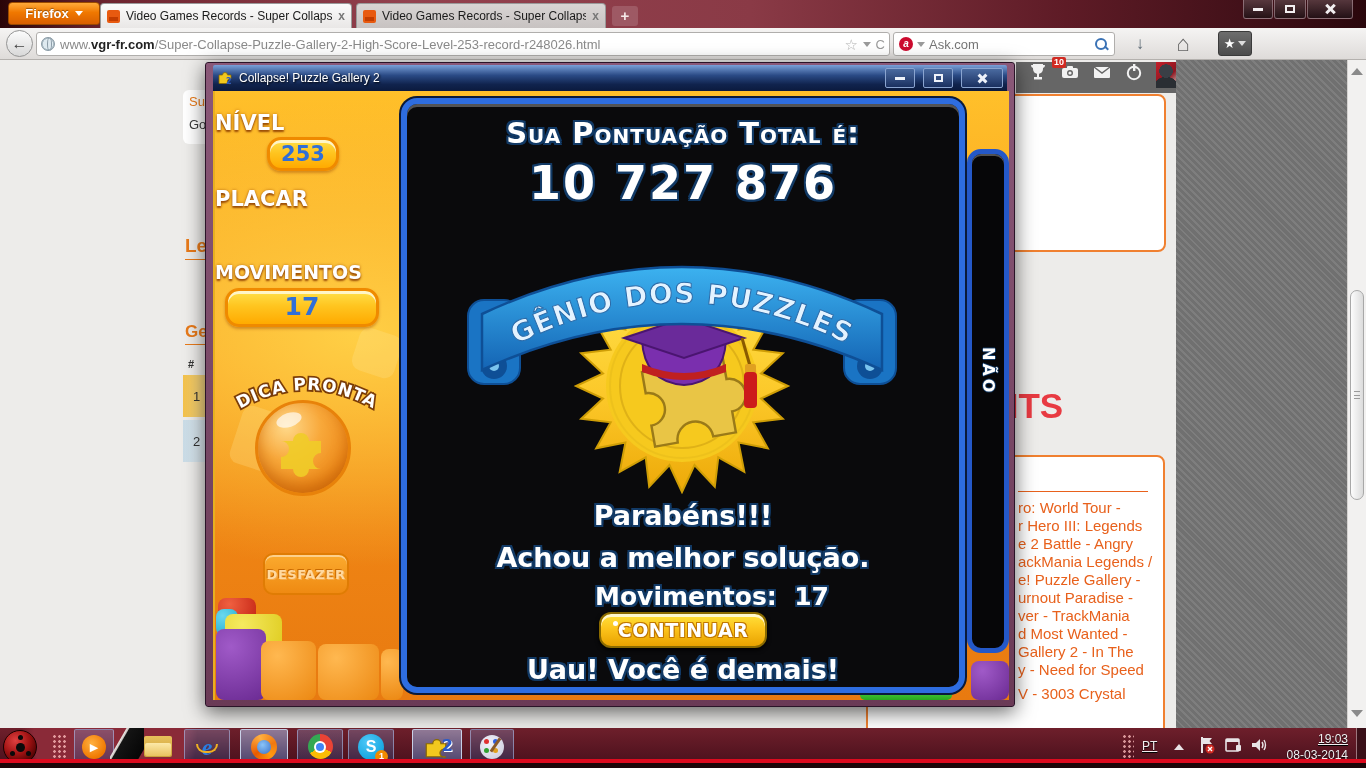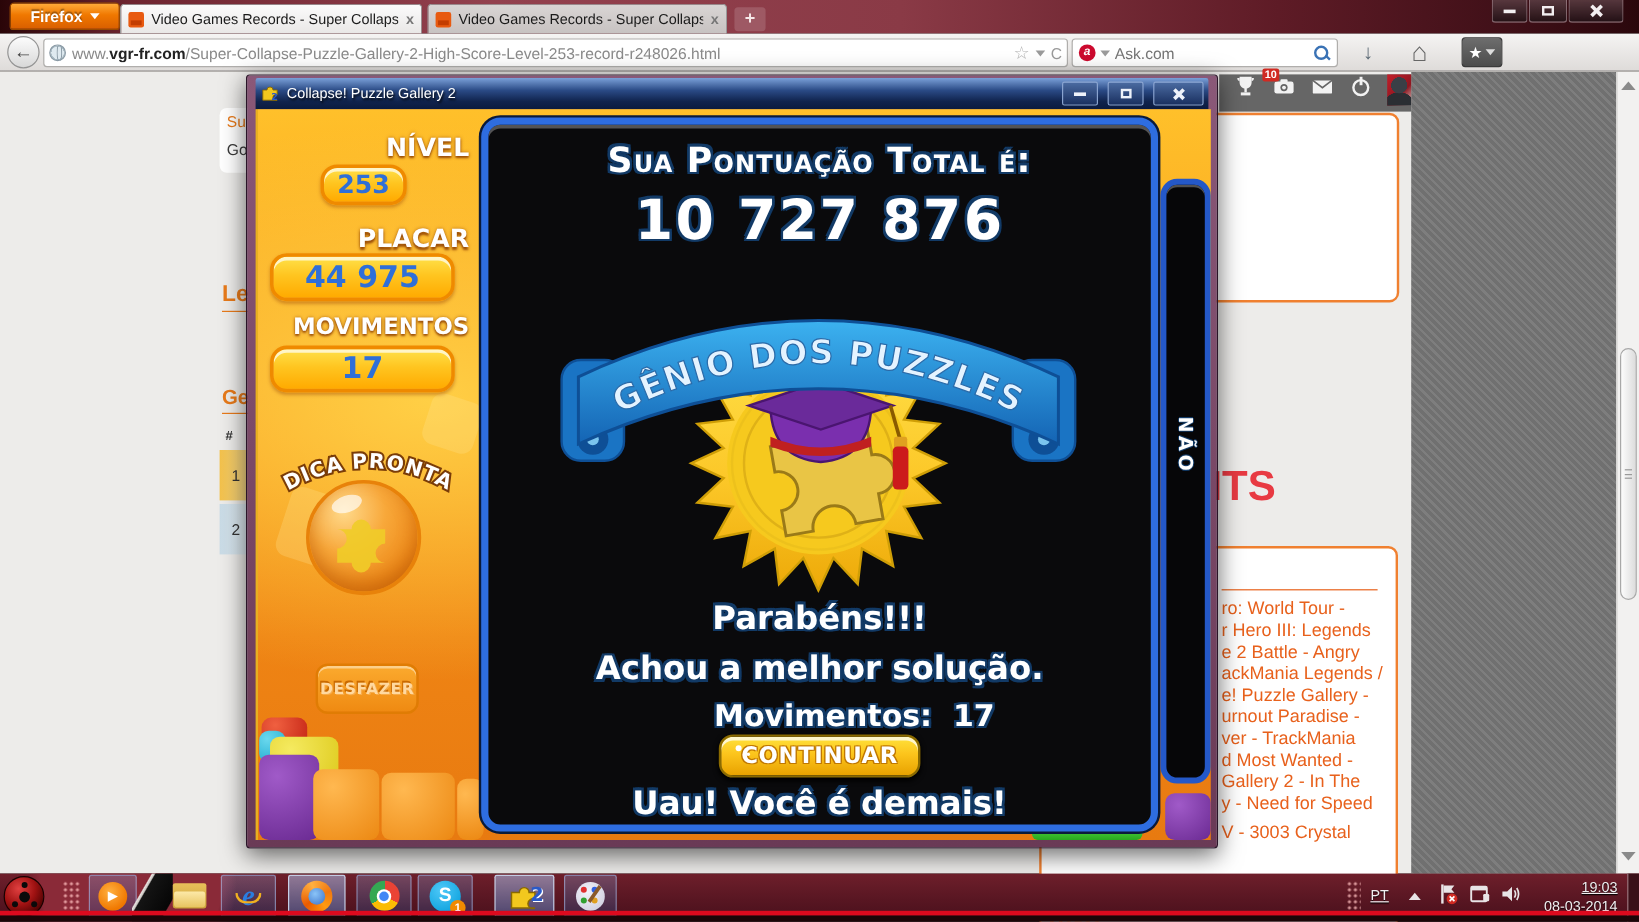--- a/index.html
+++ b/index.html
@@ -115,21 +115,21 @@
   .g-glyph-max { width:9px; height:8px; border:2px solid #eef2fa; }
   .g-glyph-x { position:relative; width:11px; height:11px; }
   .g-glyph-x::before,.g-glyph-x::after { content:""; position:absolute; left:4px; top:0; width:3px; height:11px; background:#eef2fa; }
   .g-glyph-x::before { transform:rotate(45deg); } .g-glyph-x::after { transform:rotate(-45deg); }
   #g-client { position:relative; width:796px; height:609px; border-left:2px solid #e8b020;
     background:radial-gradient(ellipse at 18% 40%, #ffcf45 0%, rgba(255,207,69,0) 45%),
                linear-gradient(180deg,#ffc02a 0%,#f89a1c 45%,#ef8414 72%,#e87a10 100%); overflow:hidden; }
   .bgcube { position:absolute; background:rgba(255,230,150,.25); border-radius:10px; transform:rotate(18deg); }
 
   
-  .hud-label { position:absolute; width:176px; text-align:right; color:#fff; font-family:"DejaVu Sans",sans-serif;
+  .hud-label { position:absolute; width:176px; text-align:left; color:#fff; font-family:"DejaVu Sans",sans-serif;
     font-weight:bold; text-shadow:0 2px 2px rgba(140,60,0,.85), 0 0 3px rgba(140,60,0,.6); }
   .pill { position:absolute; background:linear-gradient(180deg,#ffe14a 0%,#ffc520 45%,#ffaa00 100%);
     border:3px solid #ef8a00; border-radius:14px; box-shadow:inset 0 3px 0 rgba(255,255,255,.7), 0 2px 3px rgba(150,60,0,.4);
     color:#2f6fd8; font-family:"DejaVu Sans",sans-serif; font-weight:bold; text-align:center; }
   #hint-ball { position:absolute; left:40px; top:309px; width:96px; height:96px; border-radius:50%;
     background:radial-gradient(circle at 32% 26%, #ffd98a 0%, #f8a83a 38%, #ef8d1c 70%, #d87108 100%);
     border:3px solid #e8820a; box-shadow:inset 0 -8px 14px rgba(180,80,0,.5); }
   #hint-shine { position:absolute; left:18px; top:10px; width:26px; height:14px; border-radius:50%; background:rgba(255,255,255,.65); transform:rotate(-18deg); }
   #undo-btn { position:absolute; left:48px; top:462px; width:86px; height:42px; border-radius:10px;
     background:linear-gradient(180deg,#fbaa2e,#ef8a12); border:2px solid #e07c04; box-shadow:inset 0 2px 0 rgba(255,255,255,.45);
@@ -365,21 +365,20 @@
         </span>
     </div>
 
     <div id="g-client">
       <div class="bgcube" style="left:20px;top:320px;width:60px;height:60px;"></div>
       <div class="bgcube" style="left:140px;top:240px;width:44px;height:44px;"></div>
 
       <div class="hud-label" style="left:0;top:20px;font-size:21px;">NÍVEL</div>
       <div class="pill" style="left:52px;top:46px;width:72px;height:34px;font-size:21px;line-height:28px;">253</div>
       <div class="hud-label" style="left:0;top:96px;font-size:21px;">PLACAR</div>
-      <div class="pill" style="left:10px;top:120px;width:154px;height:40px;font-size:25px;line-height:33px;">44 975</div>
       <div class="hud-label" style="left:0;top:170px;font-size:19px;">MOVIMENTOS</div>
       <div class="pill" style="left:10px;top:197px;width:154px;height:39px;font-size:25px;line-height:32px;">17</div>
 
       <svg class="abs" style="left:4px;top:268px;" width="176" height="60" viewBox="0 0 176 60">
         <defs>
             <path id="dica-arc" d="M 14 54 Q 88 8 162 54"></path>
           </defs>
         <text font-size="17" fill="#ffffff" stroke="#7a3c08" stroke-width="3.5" paint-order="stroke" letter-spacing="1">
           <textPath href="#dica-arc" startOffset="50%" text-anchor="middle">DICA PRONTA</textPath>
         </text>

